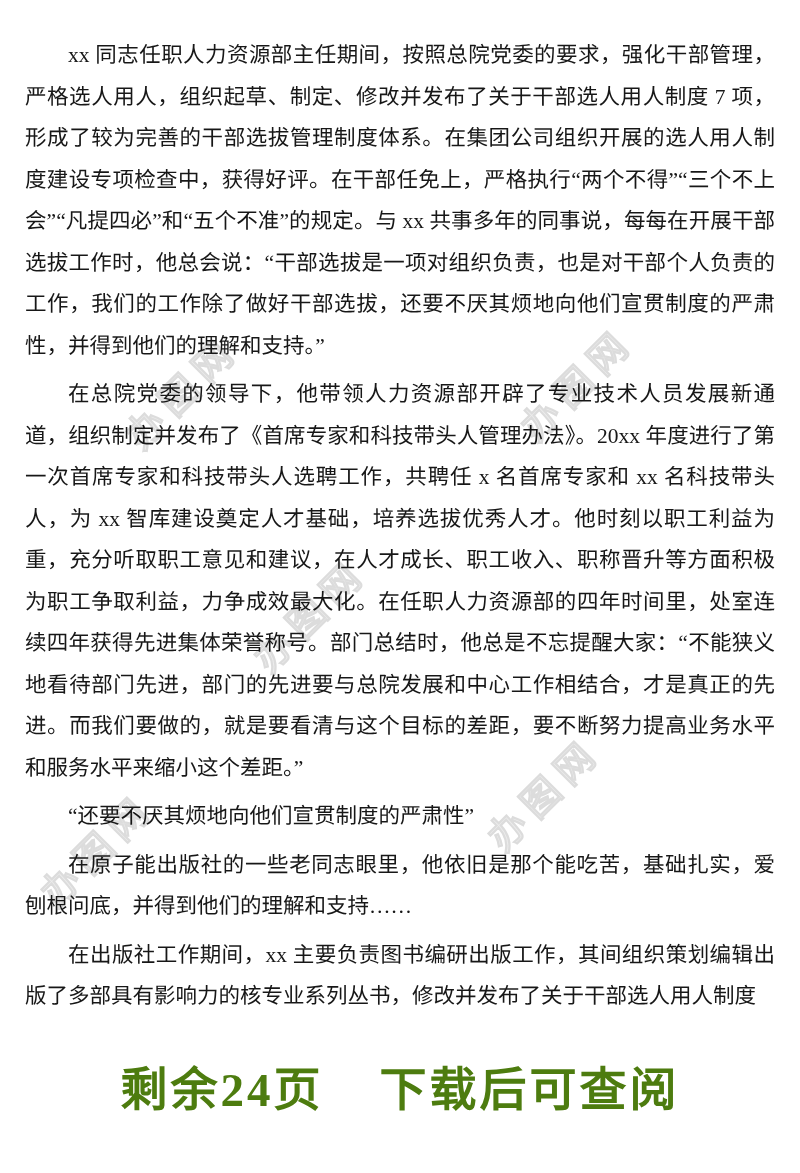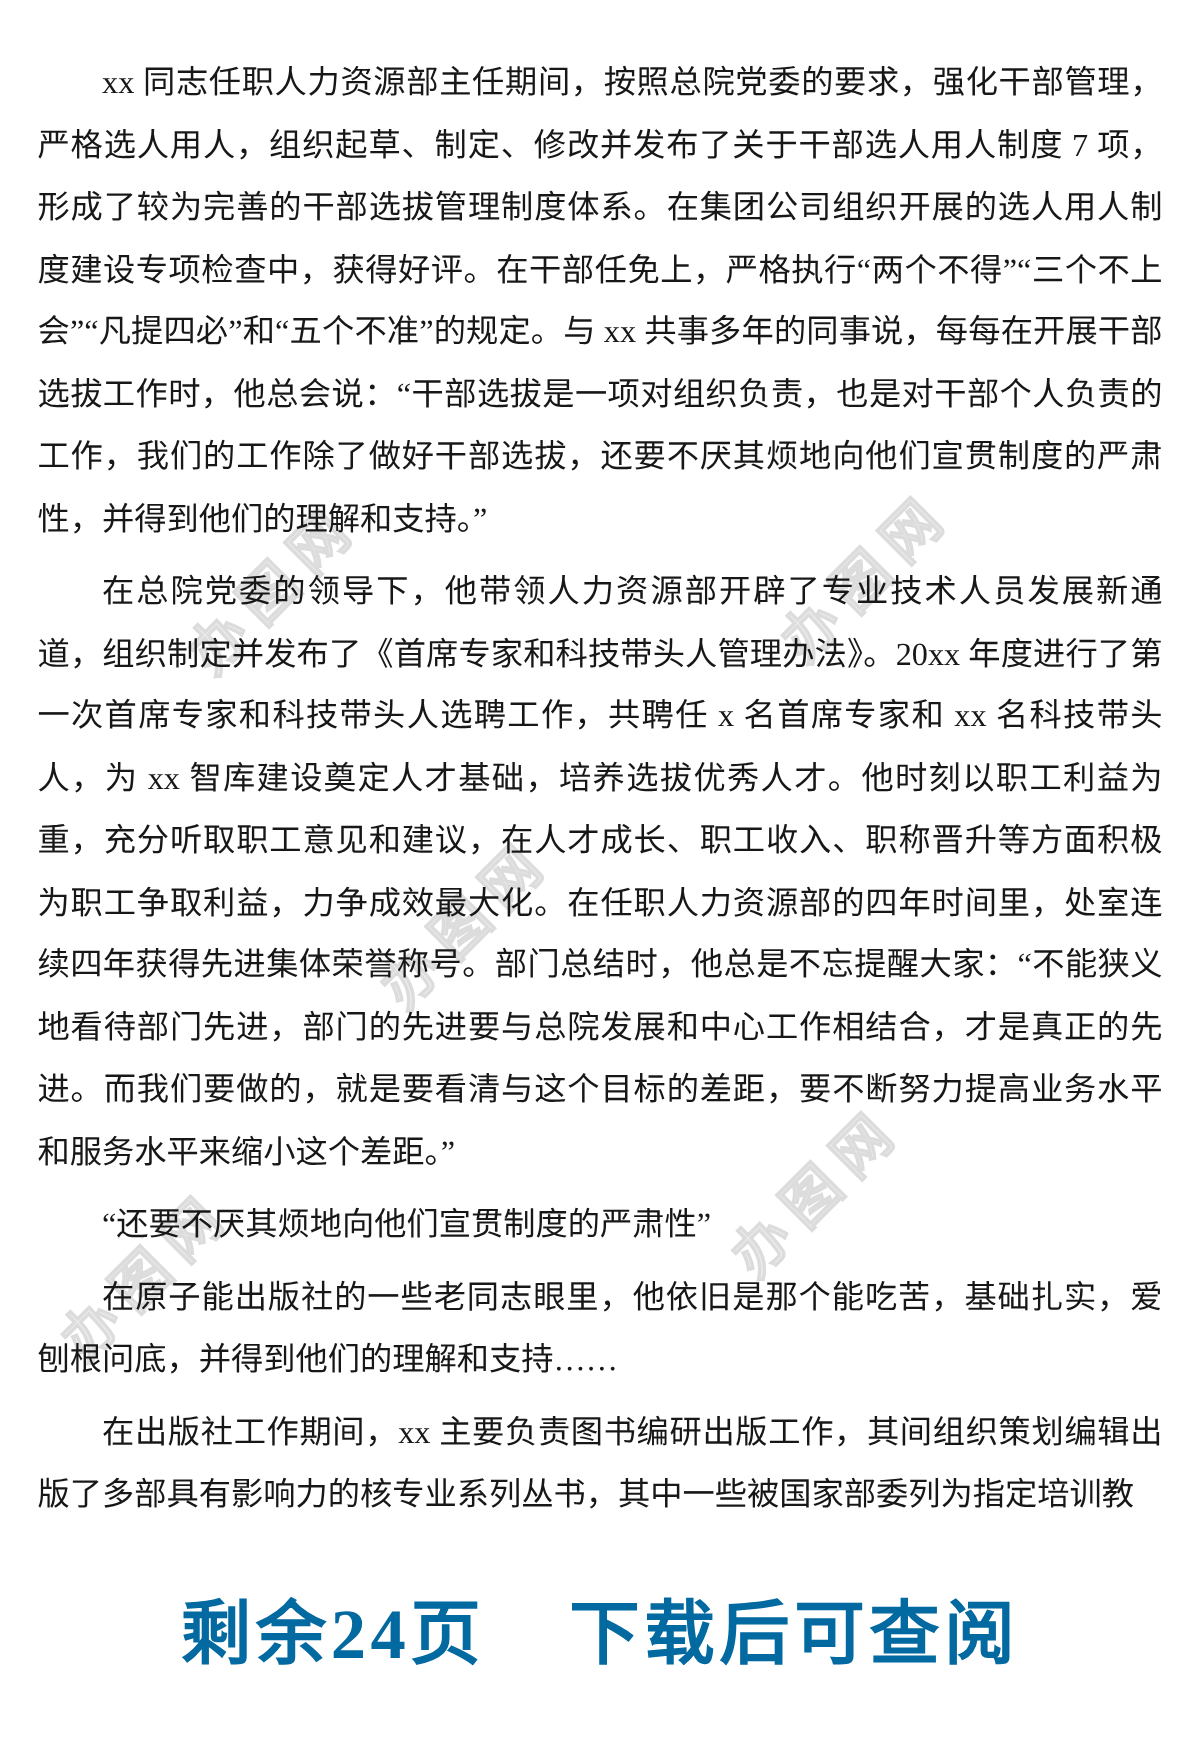--- a/index.html
+++ b/index.html
@@ -81,20 +81,20 @@
       <span class="wm" style="left: 308px; top: 613px; color: rgb(236, 236, 236);">办图网</span>
       <span class="wm" style="left: 542px; top: 792px; color: rgb(236, 236, 236);">办图网</span>
       <span class="wm" style="left: 95px; top: 848px; color: rgb(236, 236, 236);">办图网</span>
     </div>
 
   <div class="content">
       <p class="para">xx 同志任职人力资源部主任期间，按照总院党委的要求，强化干部管理，严格选人用人，组织起草、制定、修改并发布了关于干部选人用人制度 7 项，形成了较为完善的干部选拔管理制度体系。在集团公司组织开展的选人用人制度建设专项检查中，获得好评。在干部任免上，严格执行“两个不得”“三个不上会”“凡提四必”和“五个不准”的规定。与 xx 共事多年的同事说，每每在开展干部选拔工作时，他总会说：“干部选拔是一项对组织负责，也是对干部个人负责的工作，我们的工作除了做好干部选拔，还要不厌其烦地向他们宣贯制度的严肃性，并得到他们的理解和支持。”</p>
       <p class="para">在总院党委的领导下，他带领人力资源部开辟了专业技术人员发展新通道，组织制定并发布了《首席专家和科技带头人管理办法》。20xx 年度进行了第一次首席专家和科技带头人选聘工作，共聘任 x 名首席专家和 xx 名科技带头人，为 xx 智库建设奠定人才基础，培养选拔优秀人才。他时刻以职工利益为重，充分听取职工意见和建议，在人才成长、职工收入、职称晋升等方面积极为职工争取利益，力争成效最大化。在任职人力资源部的四年时间里，处室连续四年获得先进集体荣誉称号。部门总结时，他总是不忘提醒大家：“不能狭义地看待部门先进，部门的先进要与总院发展和中心工作相结合，才是真正的先进。而我们要做的，就是要看清与这个目标的差距，要不断努力提高业务水平和服务水平来缩小这个差距。”</p>
       <p class="para">“还要不厌其烦地向他们宣贯制度的严肃性”</p>
       <p class="para">在原子能出版社的一些老同志眼里，他依旧是那个能吃苦，基础扎实，爱刨根问底，并得到他们的理解和支持……</p>
-      <p class="para">在出版社工作期间，xx 主要负责图书编研出版工作，其间组织策划编辑出版了多部具有影响力的核专业系列丛书，其中一些被国家部委列为指定培训教</p>
+      <p class="para">在出版社工作期间，xx 主要负责图书编研出版工作，其间组织策划编辑出版了多部具有影响力的核专业系列丛书，修改并发布了关于干部选人用人制度</p>
     </div>
 
-  <div class="footer-notice" style="color: #0369a1;">
+  <div class="footer-notice" style="color: #4d7c0f;">
     <span>剩余24页</span><span class="gap">下载后可查阅</span>
   </div>
 
 </div>
 
 </body></html>

